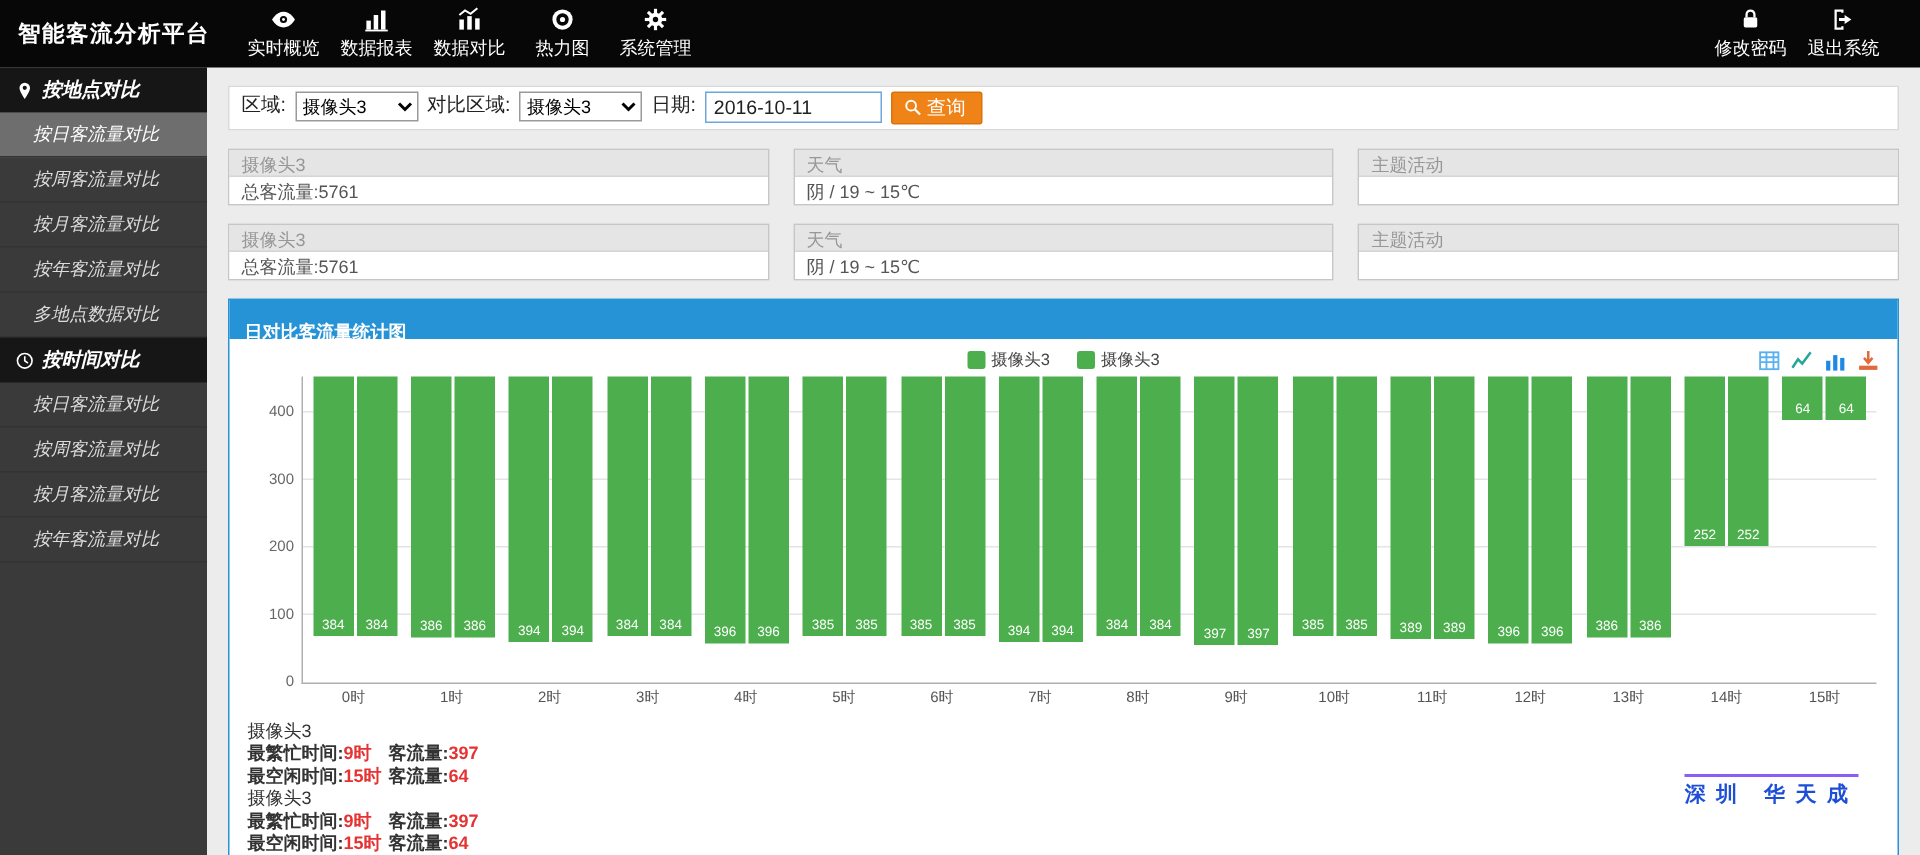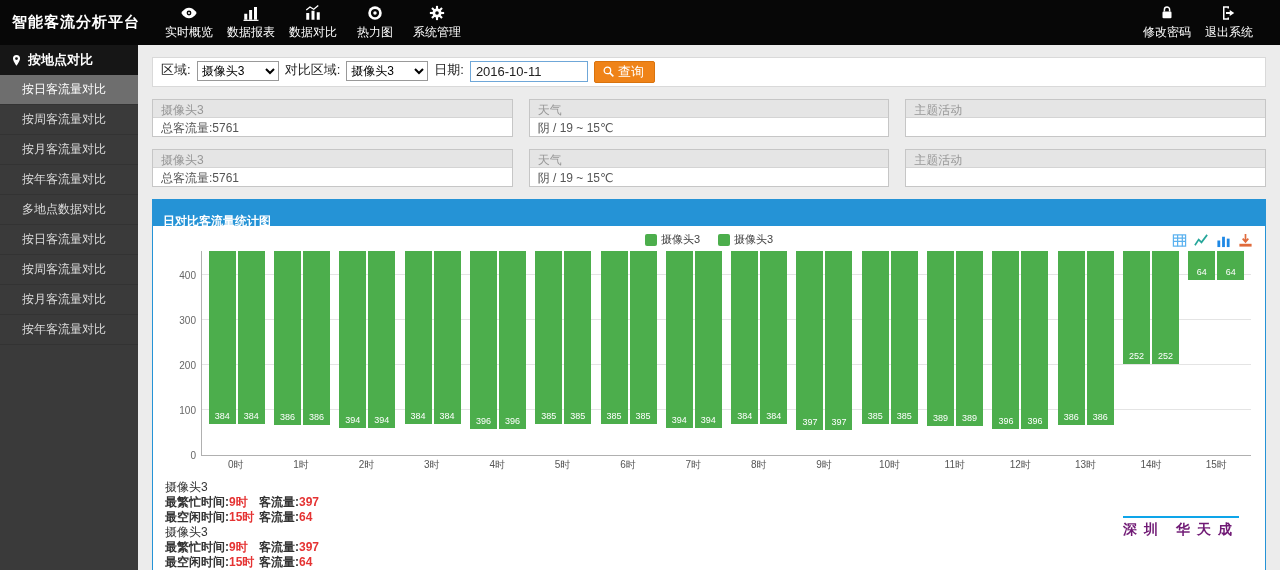--- a/index.html
+++ b/index.html
@@ -10,21 +10,21 @@
   .topbar { height:45px; background:#070707; color:#fff; display:flex; align-items:stretch; }
   .brand { width:158px; display:flex; align-items:center; padding-left:12px; font-size:15px; font-weight:bold; letter-spacing:1px; }
   .topnav { display:flex; }
   .nav-item { width:62px; display:flex; flex-direction:column; align-items:center; justify-content:center; gap:2px; cursor:pointer; font-size:12px; }
   .nav-icon { width:18px; height:18px; display:block; }
   .nav-icon svg { width:18px; height:18px; display:block; }
   .topbar-right { margin-left:auto; display:flex; padding-right:20px;justify-content:center; }
 
   
   .layout { display:flex; height:525px; }
-  .sidebar { width:138px; background:#3a3a3a; flex:none; }
+  .sidebar { width:138px; background:#3a3a3a; flex:none;font-style:italic; }
   .side-section-title { background:#161616; color:#fff; font-weight:bold; font-size:13px; padding:6px 10px; display:flex; align-items:center; gap:5px; }
   .side-section-title svg { width:13px; height:13px; }
   .side-item { padding:6px 4px 6px 22px; color:#dcdcdc; font-size:12px; cursor:pointer; border-bottom:1px solid #333; }
   .side-item.active { background:#6e6e6e; color:#fff; }
 
   .main { flex:1; padding:12px 14px 0 14px; }
 
   
   .filter-bar { background:#fff; border:1px solid #d9d9d9; padding:3px 8px; display:flex; align-items:flex-start; gap:6px; height:30px; }
   .f-label { color:#222; font-size:13px; }
@@ -67,21 +67,21 @@
   .summary { font-size:12px; line-height:15px; color:#333; }
   .sum-camera { color:#333; }
   .s-label { font-weight:bold; color:#333; }
   .s-val { color:#e53333; font-weight:bold; }
   .s-val.w { display:inline-block; min-width:30px; }
   .s-label.gap { }
 
   .logo { text-align:center; padding-right:10px; }
   .logo-text { font-style:italic; font-weight:bold; color:#1b63b5; font-size:34px; line-height:1; }
   .logo-view { font-size:20px; color:#3f8fd2; }
-  .logo-cn { margin-top:4px; color:#701a75; font-weight:bold; font-size:14px; letter-spacing:7px; border-top:2px solid #0ea5e9; padding-top:3px; }
+  .logo-cn { margin-top:4px; color:#1d4ed8; font-weight:bold; font-size:14px; letter-spacing:7px; border-top:2px solid #8b5cf6; padding-top:3px; }
 </style>
 </head>
 <body>
 
 <div class="app">
 
   <header class="topbar">
     <div class="brand">智能客流分析平台</div>
 
     <nav class="topnav">
@@ -174,20 +174,27 @@
             <path d="M12 2a6.5 6.5 0 0 0-6.5 6.5C5.5 13 12 22 12 22s6.5-9 6.5-13.5A6.5 6.5 0 0 0 12 2zm0 9a2.6 2.6 0 1 1 0-5.2 2.6 2.6 0 0 1 0 5.2z"></path>
           </svg>
         <span>按地点对比</span>
       </div>
       <div class="side-item active">按日客流量对比</div>
       <div class="side-item">按周客流量对比</div>
       <div class="side-item">按月客流量对比</div>
       <div class="side-item">按年客流量对比</div>
       <div class="side-item">多地点数据对比</div>
 
+      <div class="side-section-title">
+        <svg viewBox="0 0 24 24">
+            <circle cx="12" cy="12" r="9" fill="none" stroke="#fff" stroke-width="2"></circle>
+            <path d="M12 6.5V12l4 3" stroke="#fff" stroke-width="2" fill="none"></path>
+          </svg>
+        <span>按时间对比</span>
+      </div>
       <div class="side-item">按日客流量对比</div>
       <div class="side-item">按周客流量对比</div>
       <div class="side-item">按月客流量对比</div>
       <div class="side-item">按年客流量对比</div>
     </aside>
 
     <main class="main">
 
       <div class="filter-bar">
         <span class="f-label">区域:</span>

